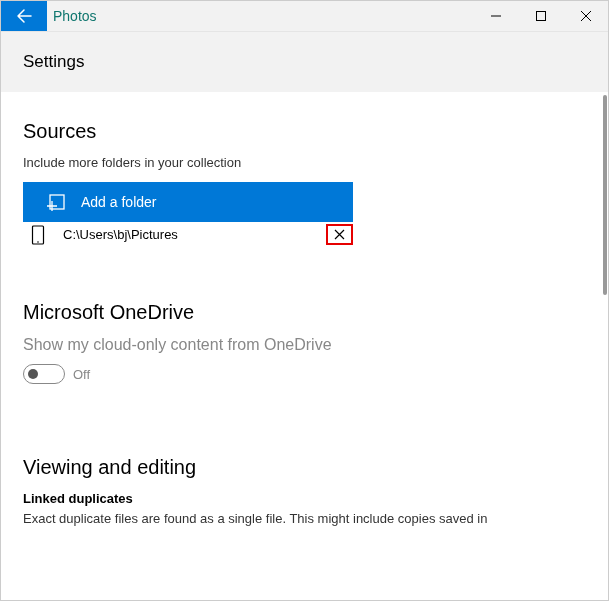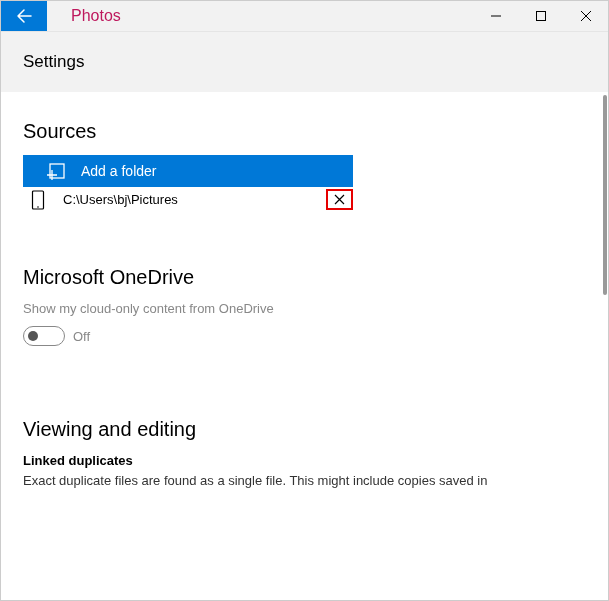--- a/index.html
+++ b/index.html
@@ -24,25 +24,25 @@
       width: 46px;
       background: #0078d7;
       display: flex;
       align-items: center;
       justify-content: center;
       cursor: pointer;
     }
     .back-btn svg { width: 16px; height: 16px; }
     .app-title {
       flex: 0 0 auto;
-      padding-left: 24px;
-      display: flex;
-      align-items: center;
-      font-size: 16px;
-      color: #be185d;
+      padding-left: 6px;
+      display: flex;
+      align-items: center;
+      font-size: 14px;
+      color: #0f766e;
     }
     .titlebar-spacer { flex: 1; }
     .win-controls { display: flex; }
     .win-btn {
       width: 45px;
       display: flex;
       align-items: center;
       justify-content: center;
       cursor: pointer;
     }
@@ -68,27 +68,27 @@
       font-weight: 400;
       margin-bottom: 12px;
       color: #000;
     }
     .desc {
       font-size: 13px;
       color: #333;
       margin-bottom: 12px;
     }
     .desc-muted {
-      font-size: 13px;
+      font-size: 16px;
       color: #888;
       margin-bottom: 10px;
     }
     .add-folder-btn {
       width: 330px;
-      height: 32px;
+      height: 40px;
       background: #0078d7;
       color: #fff;
       display: flex;
       align-items: center;
       padding-left: 22px;
       cursor: pointer;
       font-size: 14px;
     }
     .add-folder-btn svg { width: 20px; height: 20px; margin-right: 16px; flex-shrink:0;}
     .list-note {
@@ -201,20 +201,21 @@
 </div>
 
 <div class="header-strip">
   <h1>Settings</h1>
 </div>
 
 <div class="content">
 
   <div>
     <div class="section-title">Sources</div>
+    <div class="desc">Include more folders in your collection</div>
     <div class="add-folder-btn">
       <svg viewBox="0 0 20 20">
         <rect x="5" y="3" width="14" height="14" stroke="#fff" stroke-width="1.3" fill="none"></rect>
         <path d="M2 14 H12 M7 9 V19" stroke="#fff" stroke-width="1.3"></path>
       </svg>
       <span>Add a folder</span>
     </div>
 
     <div class="folder-row">
       <span class="folder-icon">

